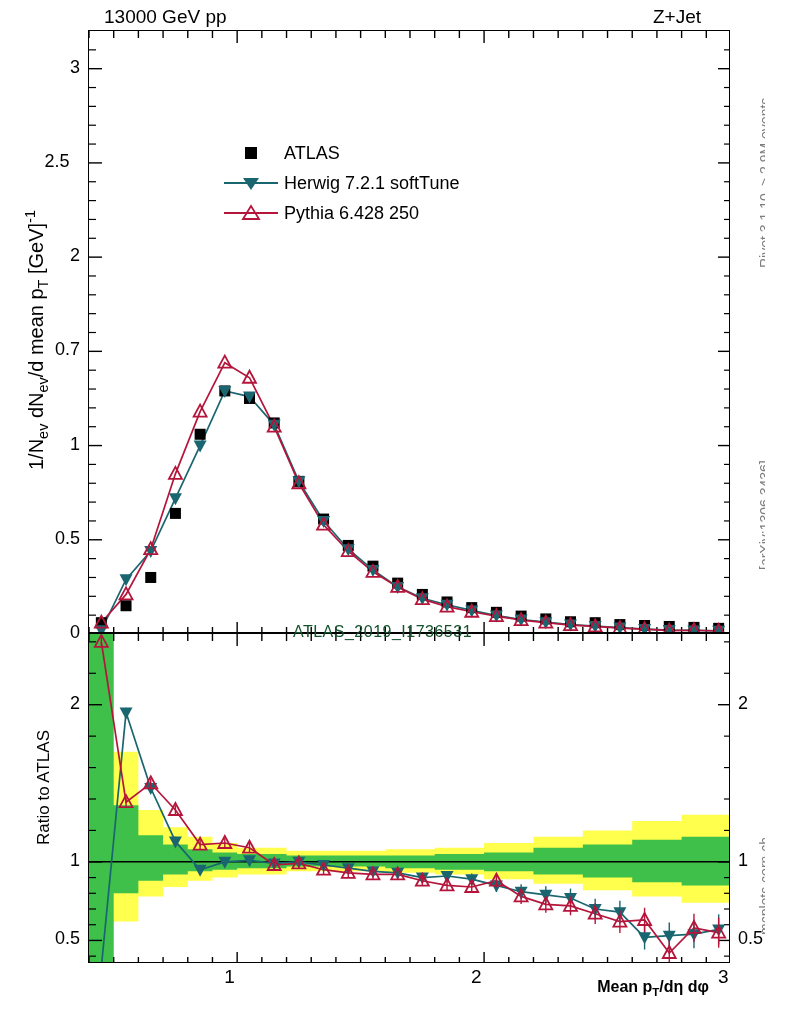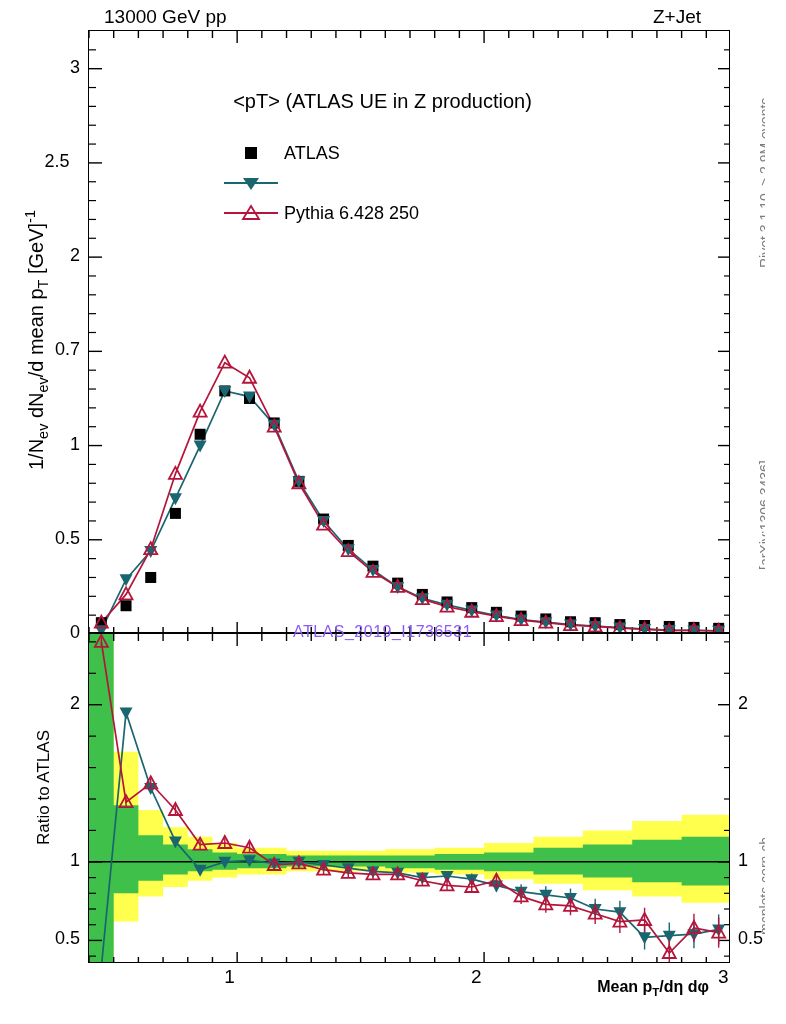--- a/index.html
+++ b/index.html
@@ -38,21 +38,21 @@
 
   
   #legend{position:absolute;left:224px;top:138px;font-size:18px;}
   .leg-row{display:flex;align-items:center;height:30px;}
   .leg-mark{width:54px;display:flex;justify-content:center;align-items:center;}
   .leg-txt{padding-left:6px;}
 
   #plot-title{position:absolute;left:50%;top:90px;transform:translateX(-50%);
               font-size:20px;white-space:nowrap;}
   #watermark{position:absolute;left:50%;top:632px;transform:translate(-50%,-50%);
-             font-size:16px;color:#8b5cf6;white-space:nowrap;letter-spacing:.5px;}
+             font-size:16px;color:#14532d;white-space:nowrap;letter-spacing:.5px;}
   sub{font-size:.72em;}
   sup{font-size:.72em;}
 </style>
 </head>
 <body>
 
 <div id="root">
 
   <div class="hdr" id="hdr-left">13000 GeV pp</div>
   <div class="hdr" id="hdr-right">Z+Jet</div>
@@ -449,39 +449,39 @@
         <polygon points="555.576923076923,279 562.076923076923,291 549.076923076923,291" fill="none" stroke="#b5153b" stroke-width="1.8"></polygon>
         <line x1="580.2692307692308" y1="332.2" x2="580.2692307692308" y2="305.8" stroke="#b5153b" stroke-width="1.4"></line>
         <polygon points="580.2692307692308,312 586.7692307692308,324 573.7692307692308,324" fill="none" stroke="#b5153b" stroke-width="1.8"></polygon>
         <line x1="604.9615384615385" y1="308" x2="604.9615384615385" y2="279.7142857142857" stroke="#b5153b" stroke-width="1.4"></line>
         <polygon points="604.9615384615385,286.8571428571429 611.4615384615385,298.8571428571429 598.4615384615385,298.8571428571429" fill="none" stroke="#b5153b" stroke-width="1.8"></polygon>
         <line x1="629.6538461538462" y1="313.65714285714284" x2="629.6538461538462" y2="283.48571428571427" stroke="#b5153b" stroke-width="1.4"></line>
         <polygon points="629.6538461538462,291.57142857142856 636.1538461538462,303.57142857142856 623.1538461538462,303.57142857142856" fill="none" stroke="#b5153b" stroke-width="1.8"></polygon>
       </svg>
   </div>
 
-  <div id="plot-title">&lt;pT&gt; (ATLAS UE in Z production)</div>
   <div id="watermark">ATLAS_2019_I1736531</div>
 
   <div id="legend">
     <div class="leg-row">
       <span class="leg-mark">
         <svg width="20" height="20">
             <rect x="4" y="4" width="12" height="12" fill="#000"></rect>
           </svg>
       </span>
       <span class="leg-txt">ATLAS</span>
     </div>
     <div class="leg-row">
       <span class="leg-mark">
         <svg width="54" height="20">
           <line x1="0" y1="10" x2="54" y2="10" stroke="#1a6670" stroke-width="2"></line>
           <polygon points="19,5 35,5 27,17" fill="#1a6670"></polygon>
         </svg>
       </span>
+      <span class="leg-txt">Herwig 7.2.1 softTune</span>
     </div>
     <div class="leg-row">
       <span class="leg-mark">
         <svg width="54" height="20">
           <line x1="0" y1="10" x2="54" y2="10" stroke="#b5153b" stroke-width="2"></line>
           <polygon points="27,3 35,16 19,16" fill="none" stroke="#b5153b" stroke-width="1.8"></polygon>
         </svg>
       </span>
       <span class="leg-txt">Pythia 6.428 250</span>
     </div>

